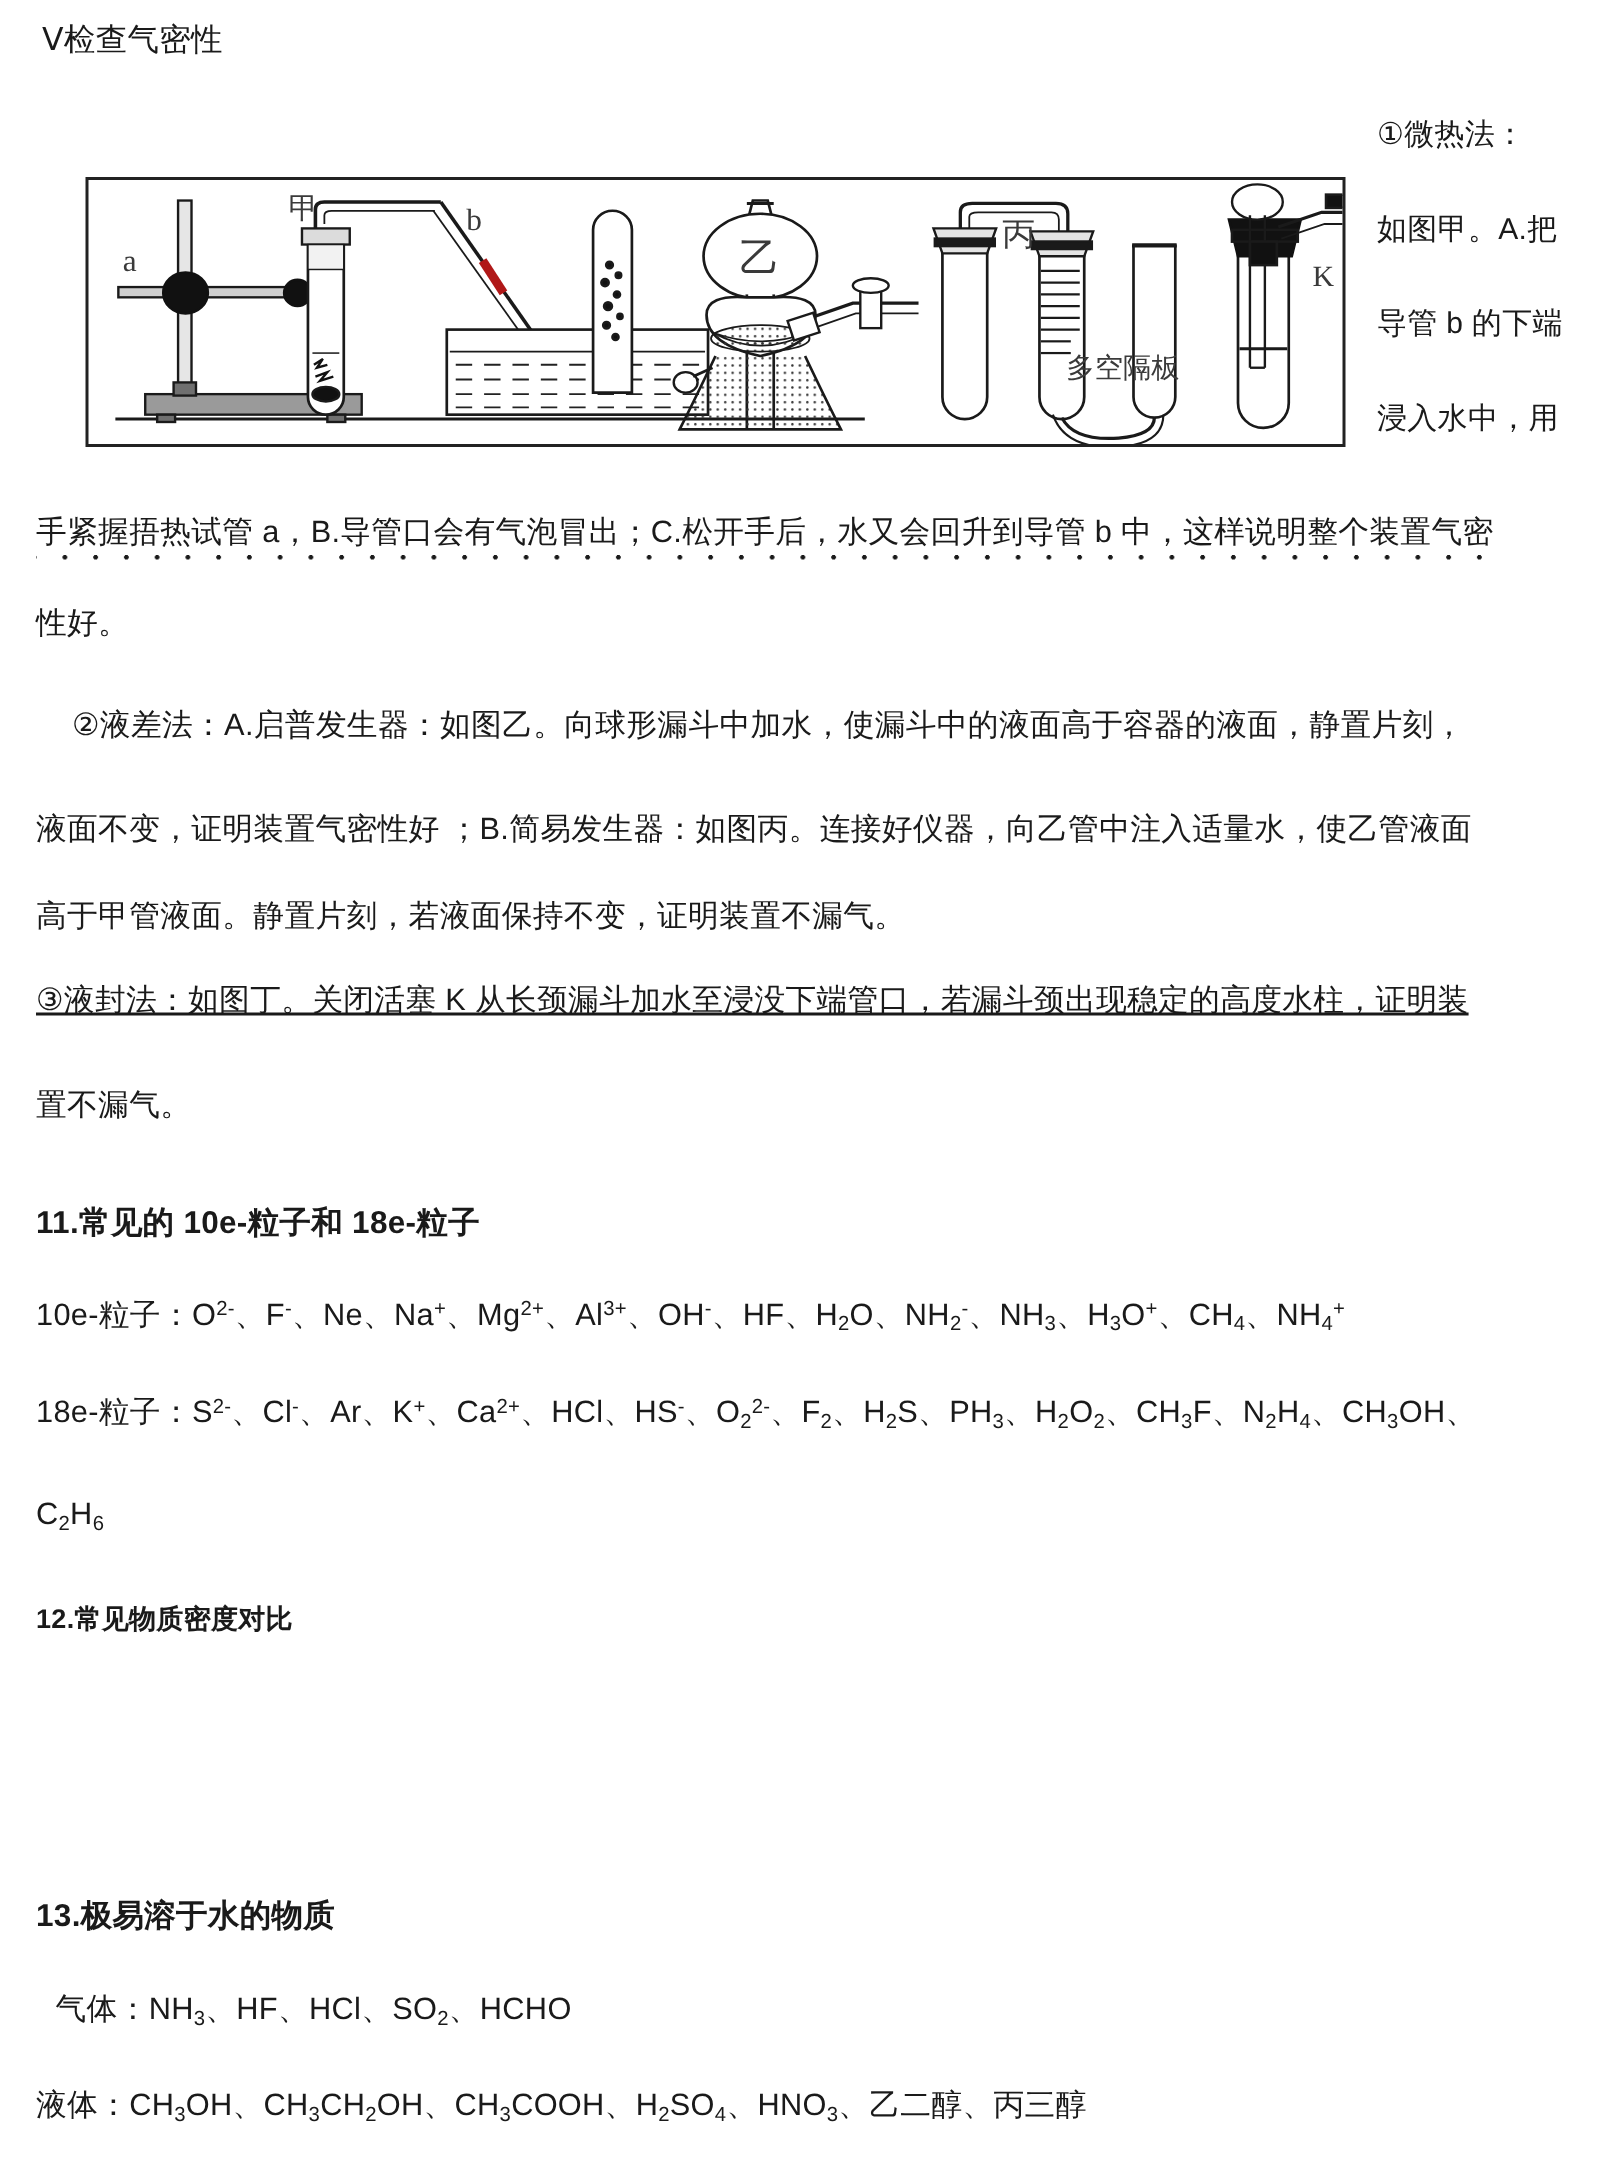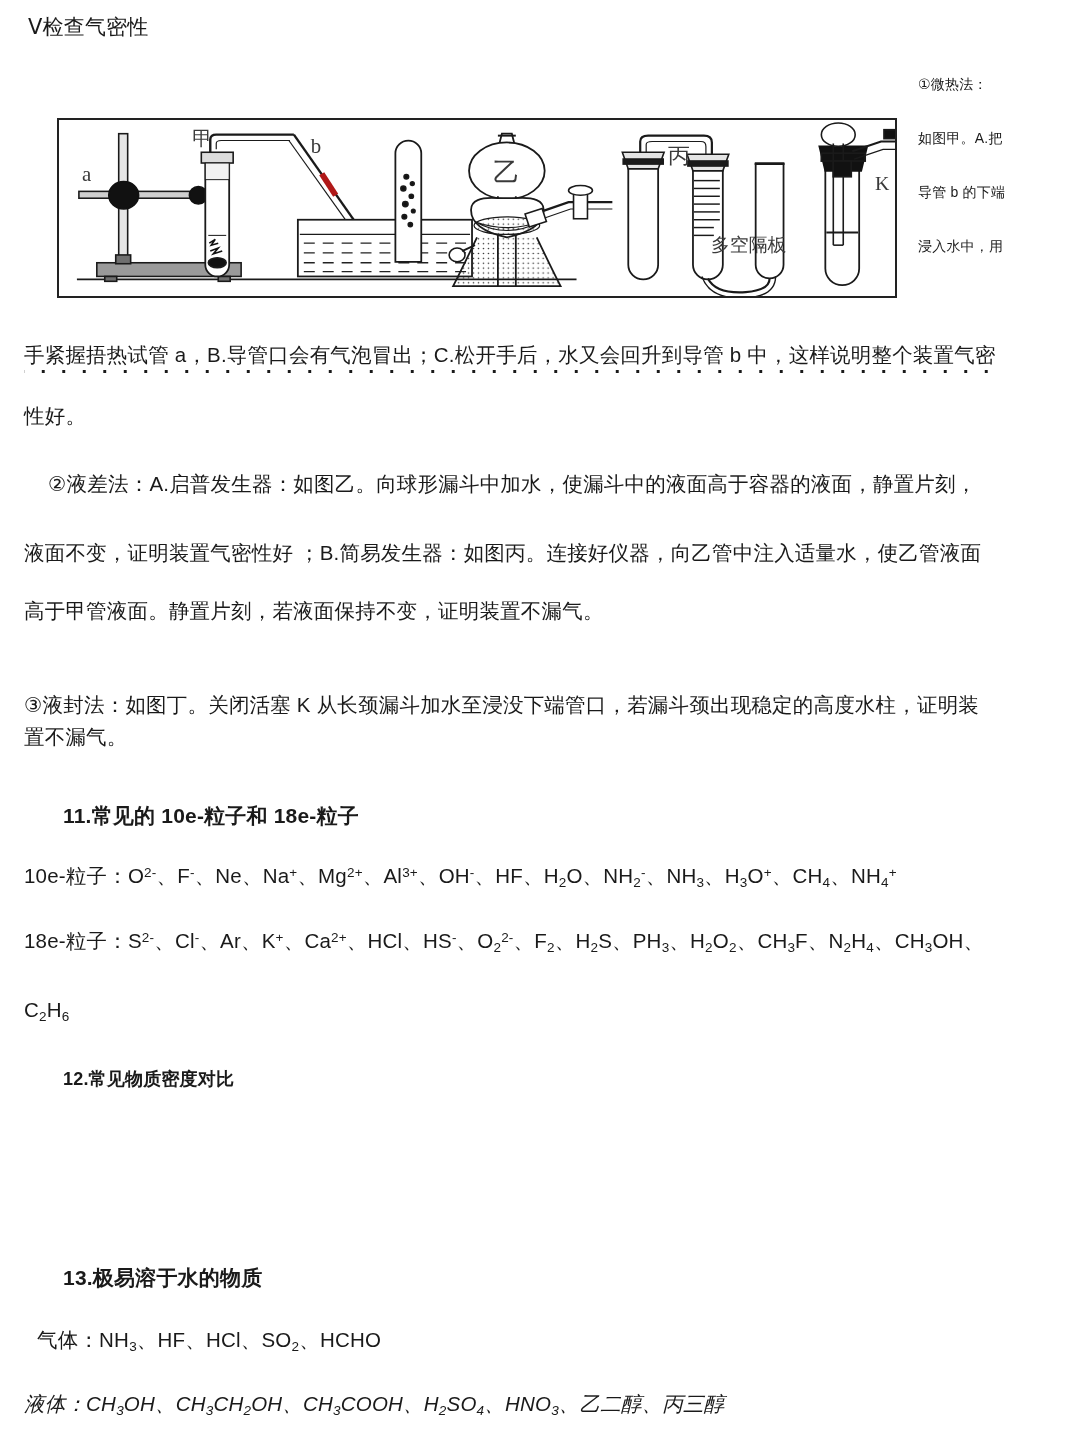--- a/index.html
+++ b/index.html
@@ -17,41 +17,41 @@
 
   
   .ln {
     position:absolute;
     font-size:20.5px;
     line-height:1.0;
     white-space:nowrap;
     letter-spacing:0.2px;
   }
   .heading-v { font-size:21px; }
-  .bold { font-weight:bold;margin-left:39px; }
+  .bold { font-weight:bold; }
   sub { font-size:0.66em; vertical-align:-0.28em; }
   sup { font-size:0.66em; vertical-align:0.46em; }
 
   
   .dotted { position:relative; }
   .dotted::after {
     content:"";
     position:absolute;
     left:0; right:0; bottom:-7px;
     height:3px;
     background-image:radial-gradient(circle, #1a1a1a 1.4px, transparent 1.6px);
     background-size:20.5px 3px;
     background-repeat:repeat-x;
     background-position:9px 0;
   }
 
   
   .right-col { position:absolute; left:918px; top:76px; width:162px; }
   .right-col .rl {
-    font-size:14px; white-space:nowrap; margin-bottom:36px;
+    font-size:20px; white-space:nowrap; margin-bottom:36px;
     letter-spacing:0.2px;
   }
 
   
   .figure-box {
     position:absolute;
     left:57px; top:118px;
     width:840px; height:180px;
     border:2px solid #222;
     background:#fff;
@@ -239,21 +239,21 @@
 
   <div class="ln" style="left:24px; top:345px;">
     <span class="dotted">手紧握捂热试管 a，B.导管口会有气泡冒出；C.松开手后，水又会回升到导管 b 中，这样说明整个装置气密</span>
   </div>
   <div class="ln" style="left:24px; top:406px;">性好。</div>
 
   <div class="ln" style="left:24px; top:543px;">液面不变，证明装置气密性好 ；B.简易发生器：如图丙。连接好仪器，向乙管中注入适量水，使乙管液面</div>
   <div class="ln" style="left:48px; top:474px;">②液差法：A.启普发生器：如图乙。向球形漏斗中加水，使漏斗中的液面高于容器的液面，静置片刻，</div>
   <div class="ln" style="left:24px; top:601px;">高于甲管液面。静置片刻，若液面保持不变，证明装置不漏气。</div>
 
-  <div class="ln" style="left:24px; top:695px;">③液封法：如图丁。关闭活塞 K 从长颈漏斗加水至浸没下端管口，若漏斗颈出现稳定的高度水柱，证明装</div>
+  <div class="ln" style="left:24px; top:657px;text-decoration:underline;">③液封法：如图丁。关闭活塞 K 从长颈漏斗加水至浸没下端管口，若漏斗颈出现稳定的高度水柱，证明装</div>
   <div class="ln" style="left:24px; top:727px;">置不漏气。</div>
 
   <div class="ln bold" style="left:24px; top:805px; font-size:21px;">11.常见的 10e-粒子和 18e-粒子</div>
 
   <div class="ln" style="left:24px; top:866px;">
     <span>10e-粒子：</span><span>O<sup>2-</sup></span>、<span>F<sup>-</sup></span>、<span>Ne</span>、<span>Na<sup>+</sup></span>、<span>Mg<sup>2+</sup></span>、<span>Al<sup>3+</sup></span>、<span>OH<sup>-</sup></span>、<span>HF</span>、<span>H<sub>2</sub>O</span>、<span>NH<sub>2</sub><sup>-</sup></span>、<span>NH<sub>3</sub></span>、<span>H<sub>3</sub>O<sup>+</sup></span>、<span>CH<sub>4</sub></span>、<span>NH<sub>4</sub><sup>+</sup></span>
   </div>
 
   <div class="ln" style="left:24px; top:931px;">
     <span>18e-粒子：</span><span>S<sup>2-</sup></span>、<span>Cl<sup>-</sup></span>、<span>Ar</span>、<span>K<sup>+</sup></span>、<span>Ca<sup>2+</sup></span>、<span>HCl</span>、<span>HS<sup>-</sup></span>、<span>O<sub>2</sub><sup>2-</sup></span>、<span>F<sub>2</sub></span>、<span>H<sub>2</sub>S</span>、<span>PH<sub>3</sub></span>、<span>H<sub>2</sub>O<sub>2</sub></span>、<span>CH<sub>3</sub>F</span>、<span>N<sub>2</sub>H<sub>4</sub></span>、<span>CH<sub>3</sub>OH</span>、
@@ -266,17 +266,17 @@
   <div class="ln bold" style="left:24px; top:1070px; font-size:18px;">12.常见物质密度对比</div>
 
 
 
   <div class="ln bold" style="left:24px; top:1267px; font-size:21px;">13.极易溶于水的物质</div>
 
   <div class="ln" style="left:37px; top:1330px;">
     <span>气体：</span><span>NH<sub>3</sub></span>、<span>HF</span>、<span>HCl</span>、<span>SO<sub>2</sub></span>、<span>HCHO</span>
   </div>
 
-  <div class="ln" style="left:24px; top:1394px;font-style:italic;">
+  <div class="ln" style="left:24px; top:1394px;">
     <span>液体：</span><span>CH<sub>3</sub>OH</span>、<span>CH<sub>3</sub>CH<sub>2</sub>OH</span>、<span>CH<sub>3</sub>COOH</span>、<span>H<sub>2</sub>SO<sub>4</sub></span>、<span>HNO<sub>3</sub></span>、<span>乙二醇</span>、<span>丙三醇</span>
   </div>
 
 </div>
 
 </body></html>

